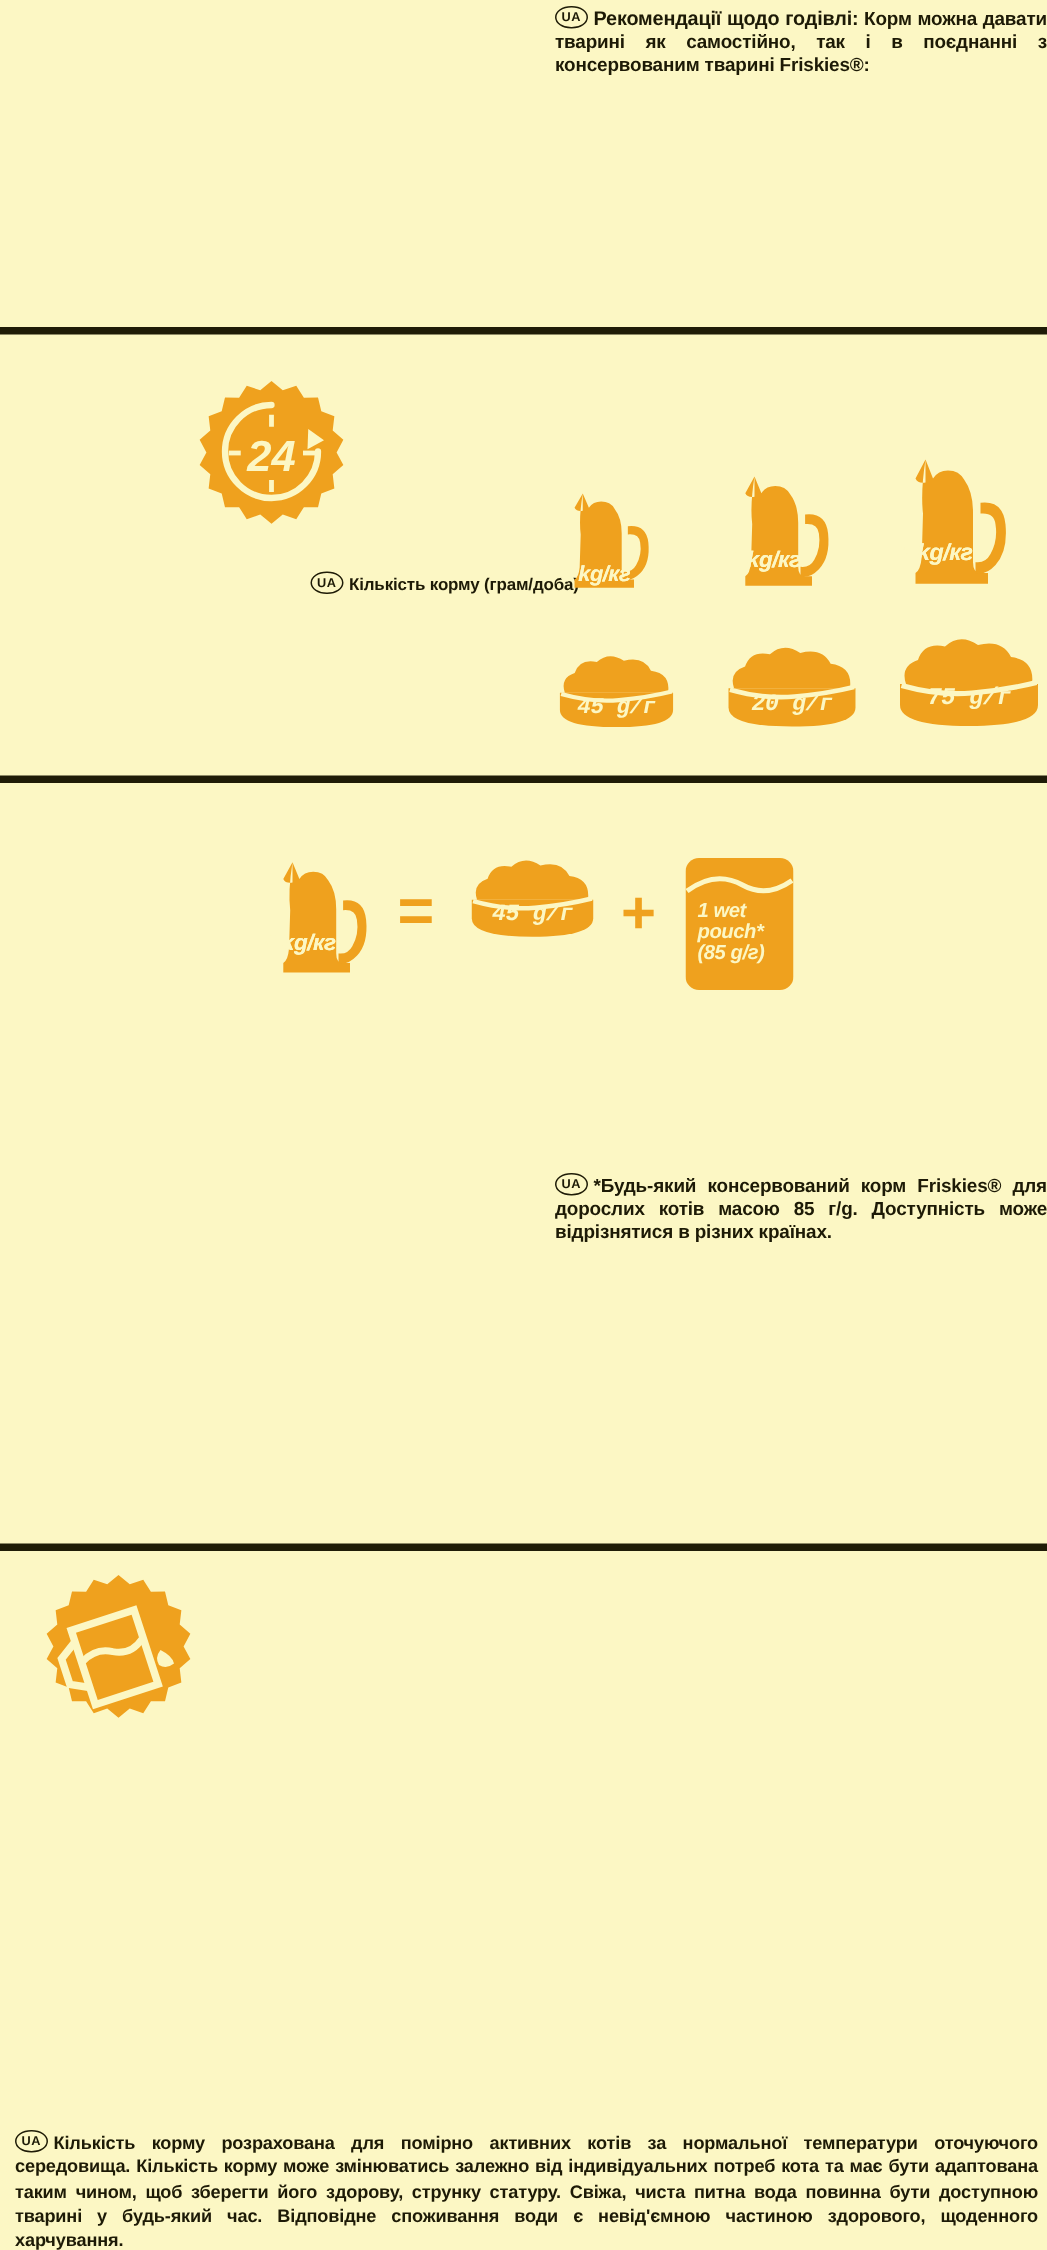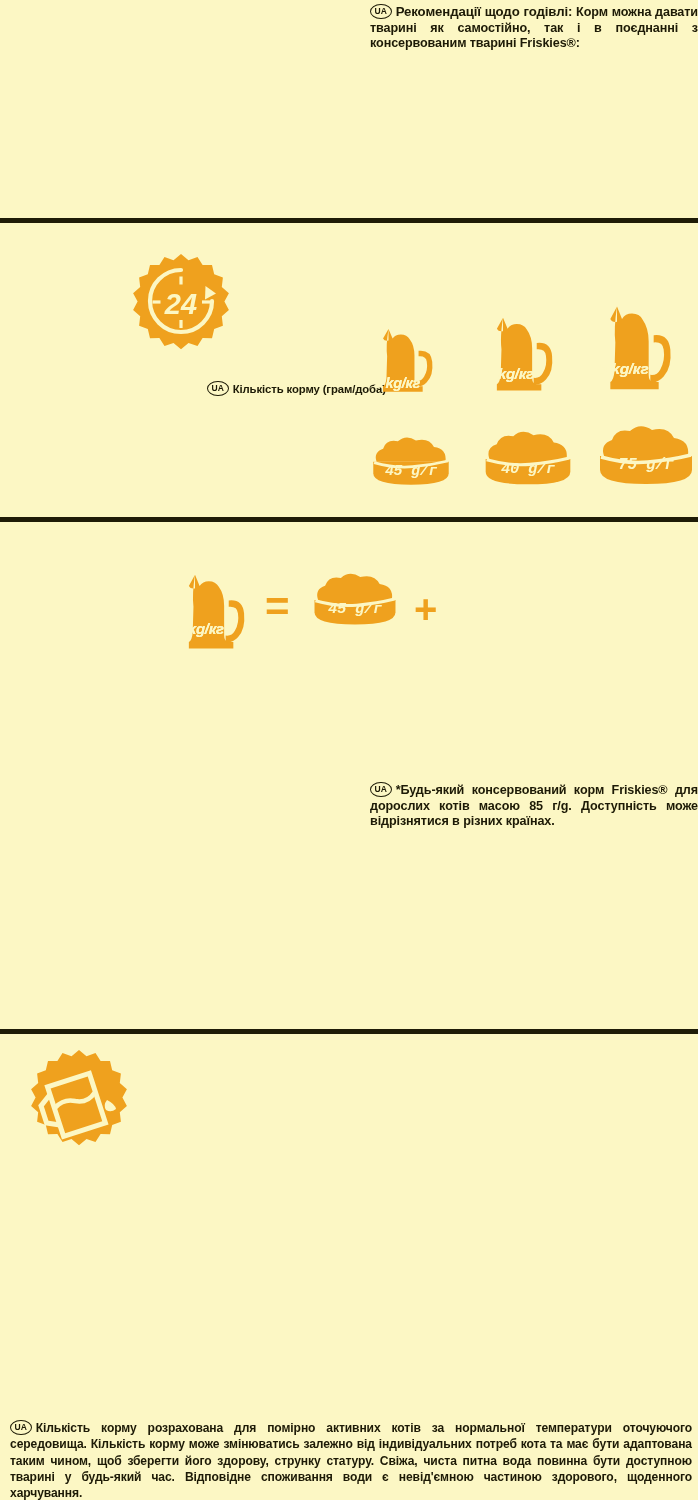--- a/index.html
+++ b/index.html
@@ -173,21 +173,21 @@
     <div class="cap" style="top:29px;font-size:15px">45 g/г</div>
   </div>
 
   <div class="bowl" style="left:482px;top:428px;width:92px;height:60px">
     <svg viewBox="0 0 100 66" preserveAspectRatio="none" aria-hidden="true">
       <path fill="#EFA11E" d="M8 34 Q4 22 16 18 Q20 6 34 9 Q44 0 56 8 Q72 4 78 16
         Q94 18 92 34 Z"></path>
       <path fill="#EFA11E" d="M4 34 L96 34 L96 48 Q96 62 50 62 Q4 62 4 48 Z"></path>
       <path fill="none" stroke="#FCF7C4" stroke-width="3.4" d="M5 35 Q30 42 52 40 Q75 38 95 33"></path>
     </svg>
-    <div class="cap" style="top:32px;font-size:15.5px">40 g/г</div>
+    <div class="cap" style="top:32px;font-size:15.5px">20 g/г</div>
   </div>
 
   <div class="bowl" style="left:596px;top:422px;width:100px;height:66px">
     <svg viewBox="0 0 100 66" preserveAspectRatio="none" aria-hidden="true">
       <path fill="#EFA11E" d="M8 34 Q4 22 16 18 Q20 6 34 9 Q44 0 56 8 Q72 4 78 16
         Q94 18 92 34 Z"></path>
       <path fill="#EFA11E" d="M4 34 L96 34 L96 48 Q96 62 50 62 Q4 62 4 48 Z"></path>
       <path fill="none" stroke="#FCF7C4" stroke-width="3.4" d="M5 35 Q30 42 52 40 Q75 38 95 33"></path>
     </svg>
     <div class="cap" style="top:34px;font-size:16px">75 g/г</div>
@@ -214,20 +214,31 @@
       <path fill="#EFA11E" d="M8 34 Q4 22 16 18 Q20 6 34 9 Q44 0 56 8 Q72 4 78 16
         Q94 18 92 34 Z"></path>
       <path fill="#EFA11E" d="M4 34 L96 34 L96 48 Q96 62 50 62 Q4 62 4 48 Z"></path>
       <path fill="none" stroke="#FCF7C4" stroke-width="3.4" d="M5 35 Q30 42 52 40 Q75 38 95 33"></path>
     </svg>
     <div class="cap" style="top:30px;font-size:15.5px">45 g/г</div>
   </div>
 
   <div class="op" style="left:414px;top:589px;font-size:40px">+</div>
 
+  <div class="pouch" style="left:457px;top:572px;width:72px;height:88px">
+    <svg viewBox="0 0 72 88" width="72" height="88" aria-hidden="true">
+      <rect x="0" y="0" width="72" height="88" rx="9" ry="9" fill="#EFA11E"></rect>
+      <path fill="none" stroke="#FCF7C4" stroke-width="3.4" d="M1 22 Q20 8 38 18 Q54 27 71 15"></path>
+    </svg>
+    <div class="cap" style="left:8px;top:28px;font-size:13.5px">
+      <div>1 wet</div>
+      <div>pouch*</div>
+      <div>(85 g/г)</div>
+    </div>
+  </div>
 
   <div class="txtblock" id="footnote">
     <span class="ua-badge">UA</span><span>*Будь-який консервований корм Friskies® для дорослих котів масою 85 г/g. Доступність може відрізнятися в різних країнах.</span>
   </div>
 
   <div class="divider" style="top:1029px"></div>
 
   <div class="scallop" style="left:24px;top:1048px;width:110px;height:110px">
     <svg viewBox="0 0 110 110" width="110" height="110" aria-hidden="true">
       <g fill="#EFA11E">

